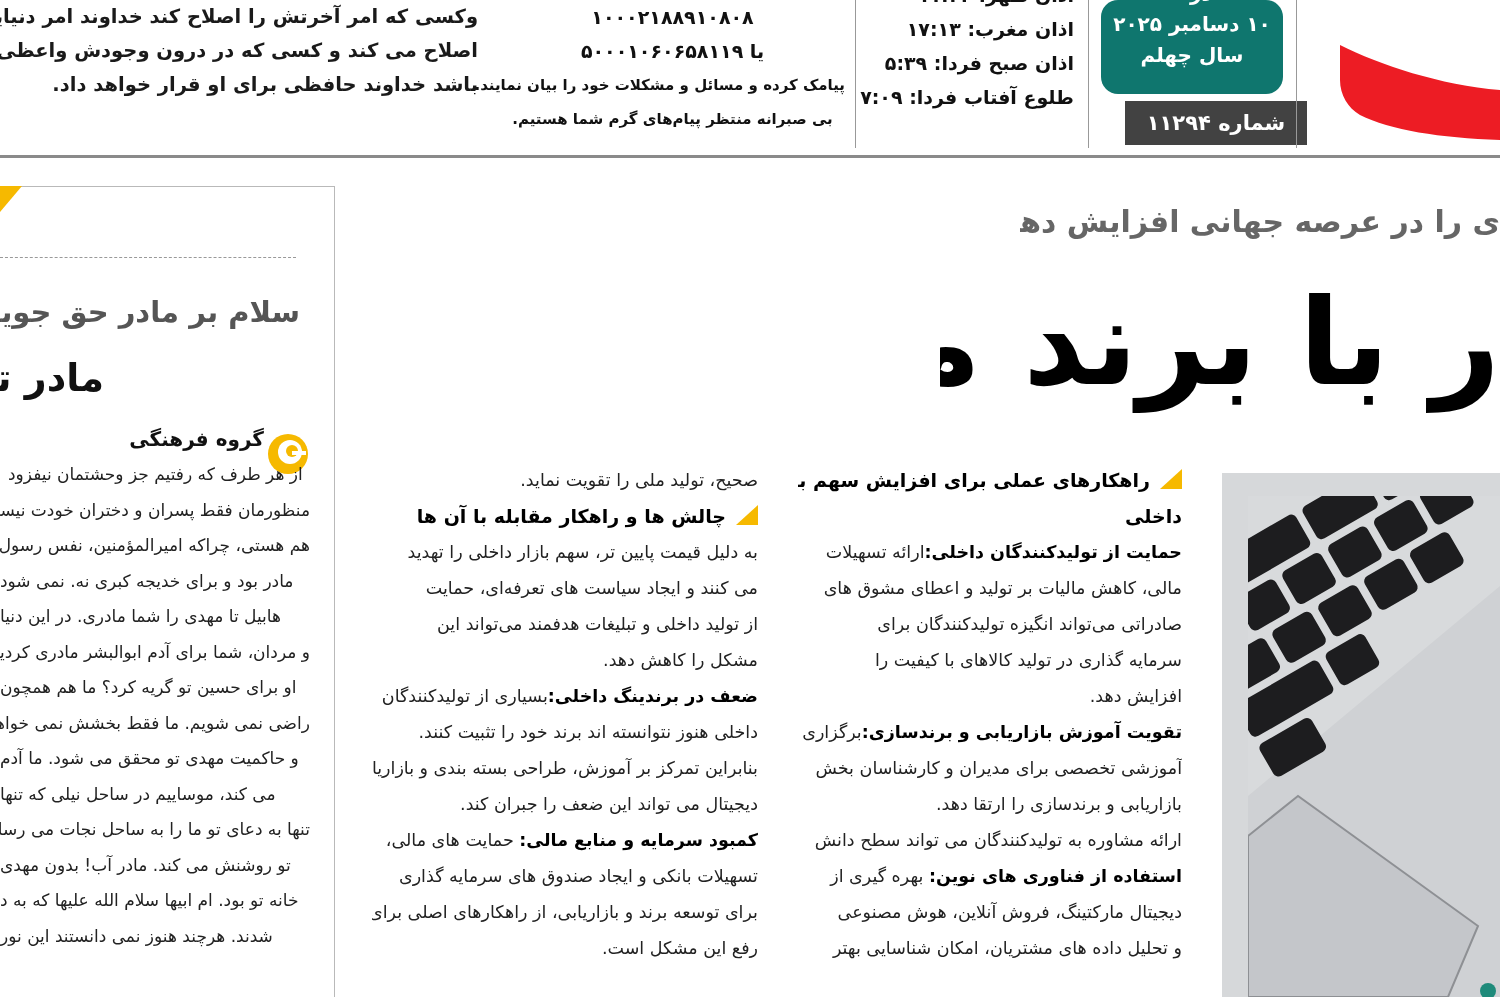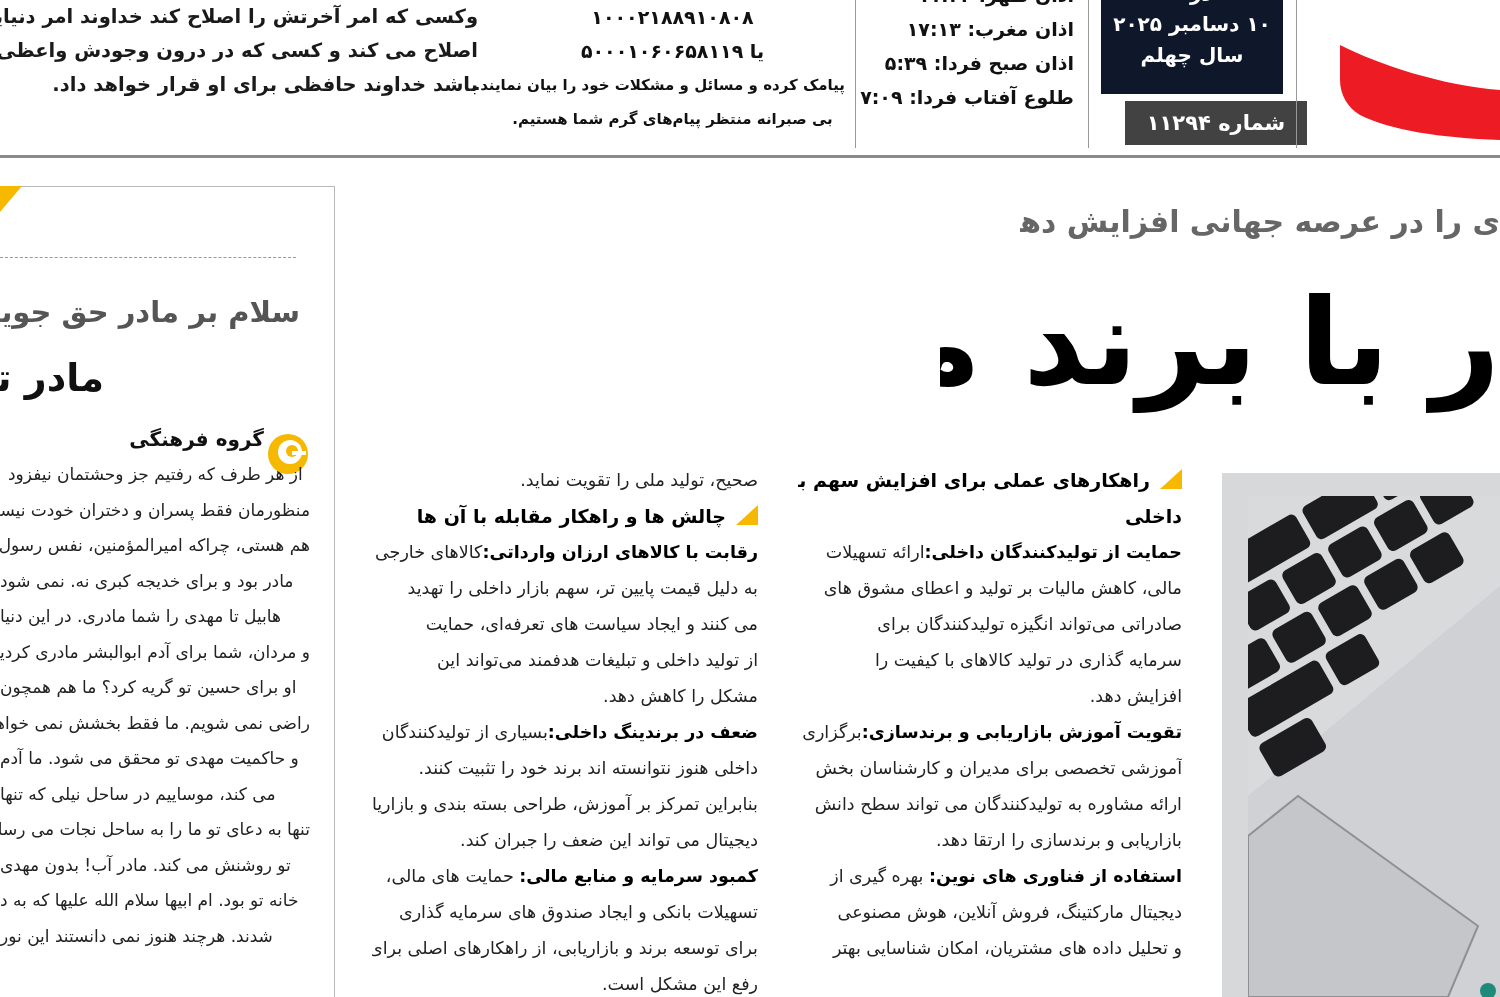--- a/index.html
+++ b/index.html
@@ -13,21 +13,21 @@
 
     
     .quote { left:0; top:0; width:478px; font-size:19.5px; font-weight:bold; line-height:34px; color:#1a1a1a; white-space:nowrap; overflow:hidden; }
     .quote div { height:34px; }
     .sms { left:500px; top:0; width:345px; text-align:center; direction:rtl; }
     .sms .num { font-size:19px; font-weight:bold; line-height:34px; height:34px; }
     .sms .msg { font-size:15px; font-weight:bold; line-height:34px; height:34px; white-space:nowrap; }
     .vline { width:1px; background:#999; }
     .prayer { left:862px; top:0; width:212px; font-size:19px; font-weight:bold; line-height:34px; white-space:nowrap; }
     .prayer div { height:34px; }
-    .datebox { left:1101px; top:0; width:182px; height:94px; background:#0f172a; color:#fff; font-weight:bold; font-size:20px; line-height:31px; text-align:center; direction:rtl; }
+    .datebox { left:1101px; top:0; width:182px; height:94px; background:#0f766e; color:#fff; font-weight:bold; font-size:20px; line-height:31px; text-align:center; direction:rtl;border-radius:17px; }
     .datebox .clip { margin-top:-22px; }
     .issuebox { left:1101px; top:101px; width:182px; height:44px; background:#424242; color:#fff; font-weight:bold; font-size:21px; line-height:44px; text-align:center; direction:rtl;margin-left:24px; }
     .logo-red { left:1340px; top:40px; width:160px; height:100px; }
     .hrule { left:0; top:155px; width:1500px; height:3px; background:#8a8a8a; }
 
     
     .side-box { left:-2px; top:186px; width:336px; height:820px; border:1px solid #b9b9b9; border-left:none; }
     .side-corner { left:0; top:186px; width:22px; height:26px; }
     .dashed { left:0; top:257px; width:296px; border-top:1px dashed #999; }
     .side-kicker { left:0; top:290px; width:300px; font-size:29px; font-weight:bold; color:#555; white-space:nowrap; overflow:hidden; line-height:44px; }
@@ -126,21 +126,20 @@
   <div>خانه تو بود. ام ابیها سلام الله علیها که به د</div>
   <div>شدند. هرچند هنوز نمی دانستند این نور</div>
 </div>
 
 <div class="abs kicker rtl" style="text-align:left;">ی را در عرصه جهانی افزایش دهد؟</div>
 <div class="abs headline rtl" style="text-align:left;">ر با برند ملی</div>
 
 <div class="abs col col-mid rtl">
   <div>صحیح، تولید ملی را تقویت نماید.</div>
   <div class="sub"><span class="tri"></span><span>چالش ها و راهکار مقابله با آن ها</span></div>
-  <div><b>رقابت با کالاهای ارزان وارداتی:</b><span>کالاهای خارجی</span></div>
   <div>به دلیل قیمت پایین تر، سهم بازار داخلی را تهدید</div>
   <div>می کنند و ایجاد سیاست های تعرفه‌ای، حمایت</div>
   <div>از تولید داخلی و تبلیغات هدفمند می‌تواند این</div>
   <div>مشکل را کاهش دهد.</div>
   <div><b>ضعف در برندینگ داخلی:</b><span>بسیاری از تولیدکنندگان</span></div>
   <div>داخلی هنوز نتوانسته اند برند خود را تثبیت کنند.</div>
   <div>بنابراین تمرکز بر آموزش، طراحی بسته بندی و بازاریابی</div>
   <div>دیجیتال می تواند این ضعف را جبران کند.</div>
   <div><b>کمبود سرمایه و منابع مالی:</b><span> حمایت های مالی،</span></div>
   <div>تسهیلات بانکی و ایجاد صندوق های سرمایه گذاری</div>
@@ -151,22 +150,22 @@
 <div class="abs col col-right rtl">
   <div class="sub"><span class="tri"></span><span>راهکارهای عملی برای افزایش سهم بازار</span></div>
   <div class="sub">داخلی</div>
   <div><b>حمایت از تولیدکنندگان داخلی:</b><span>ارائه تسهیلات</span></div>
   <div>مالی، کاهش مالیات بر تولید و اعطای مشوق های</div>
   <div>صادراتی می‌تواند انگیزه تولیدکنندگان برای</div>
   <div>سرمایه گذاری در تولید کالاهای با کیفیت را</div>
   <div>افزایش دهد.</div>
   <div><b>تقویت آموزش بازاریابی و برندسازی:</b><span>برگزاری دوره های</span></div>
   <div>آموزشی تخصصی برای مدیران و کارشناسان بخش</div>
+  <div>بازاریابی و برندسازی را ارتقا دهد.</div>
   <div>ارائه مشاوره به تولیدکنندگان می تواند سطح دانش</div>
-  <div>بازاریابی و برندسازی را ارتقا دهد.</div>
   <div><b>استفاده از فناوری های نوین:</b><span> بهره گیری از</span></div>
   <div>دیجیتال مارکتینگ، فروش آنلاین، هوش مصنوعی</div>
   <div>و تحلیل داده های مشتریان، امکان شناسایی بهتر</div>
 </div>
 
 <div class="abs photo-frame"></div>
 <div class="abs photo">
   <svg width="252" height="501" viewBox="0 0 252 501">
     <rect width="252" height="501" fill="#cfd1d4"></rect>
 

